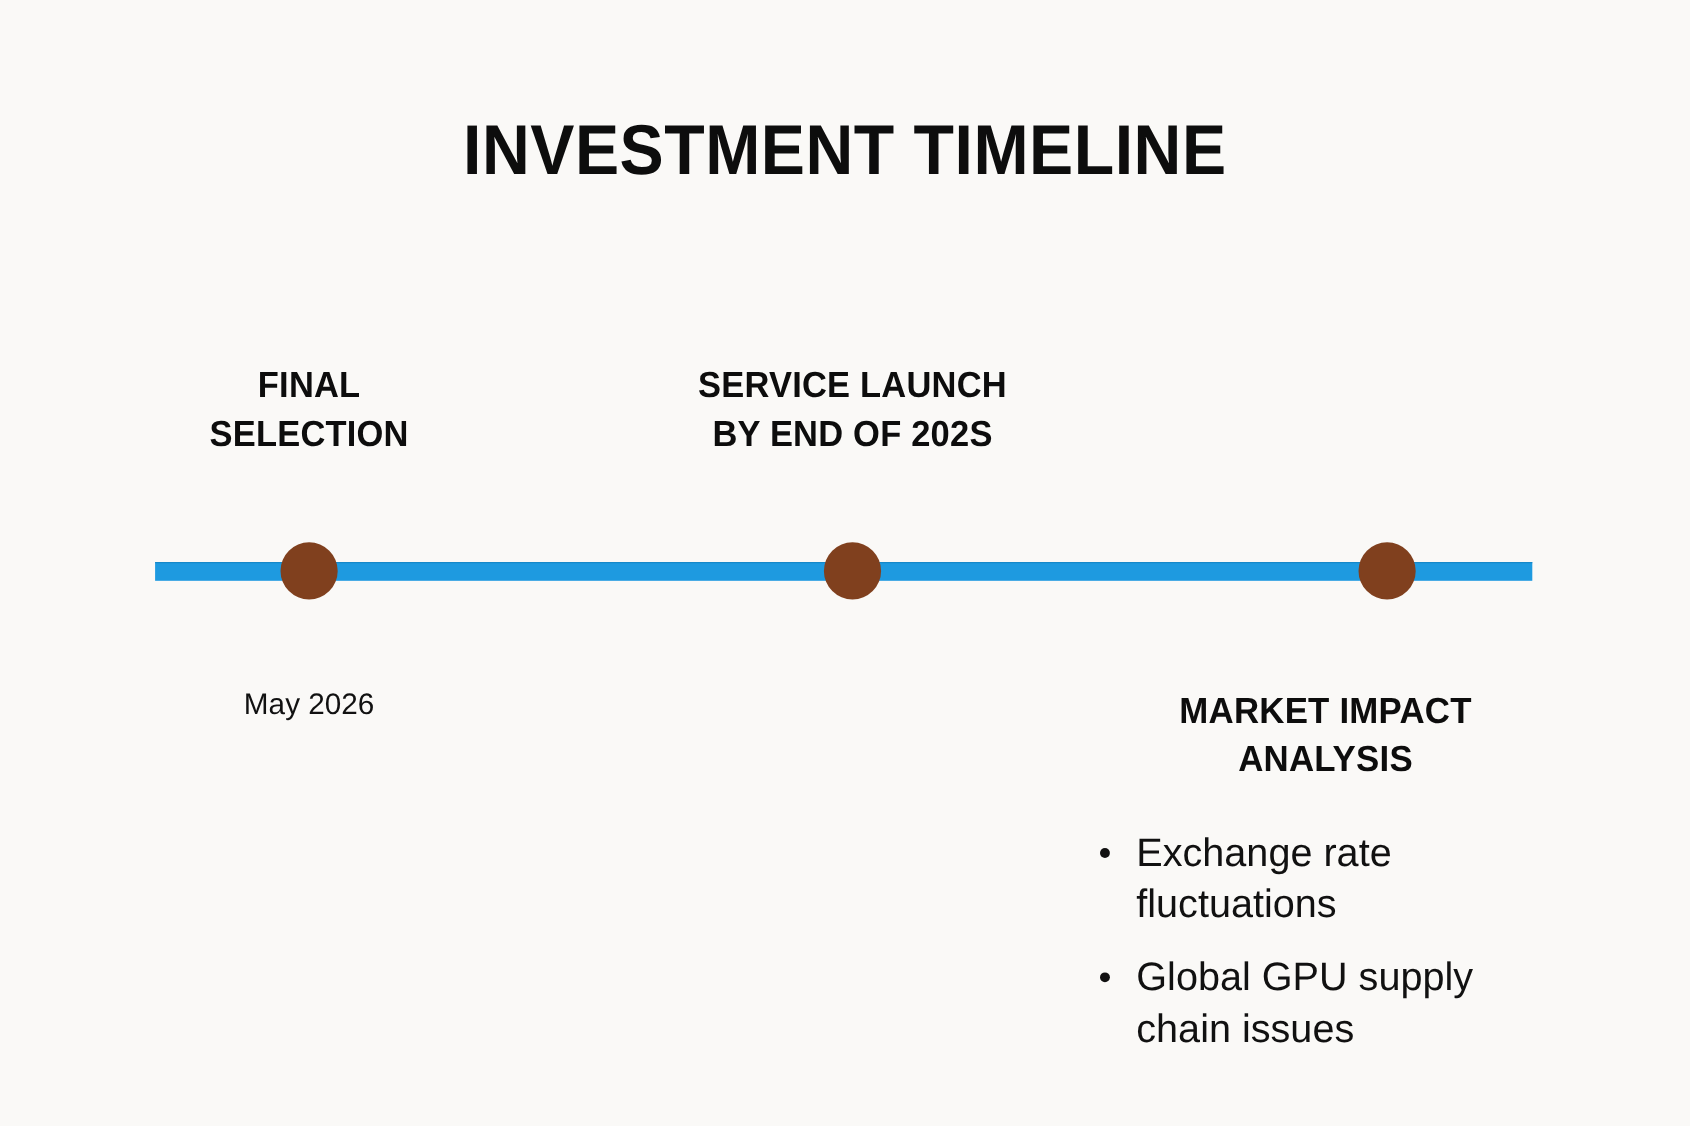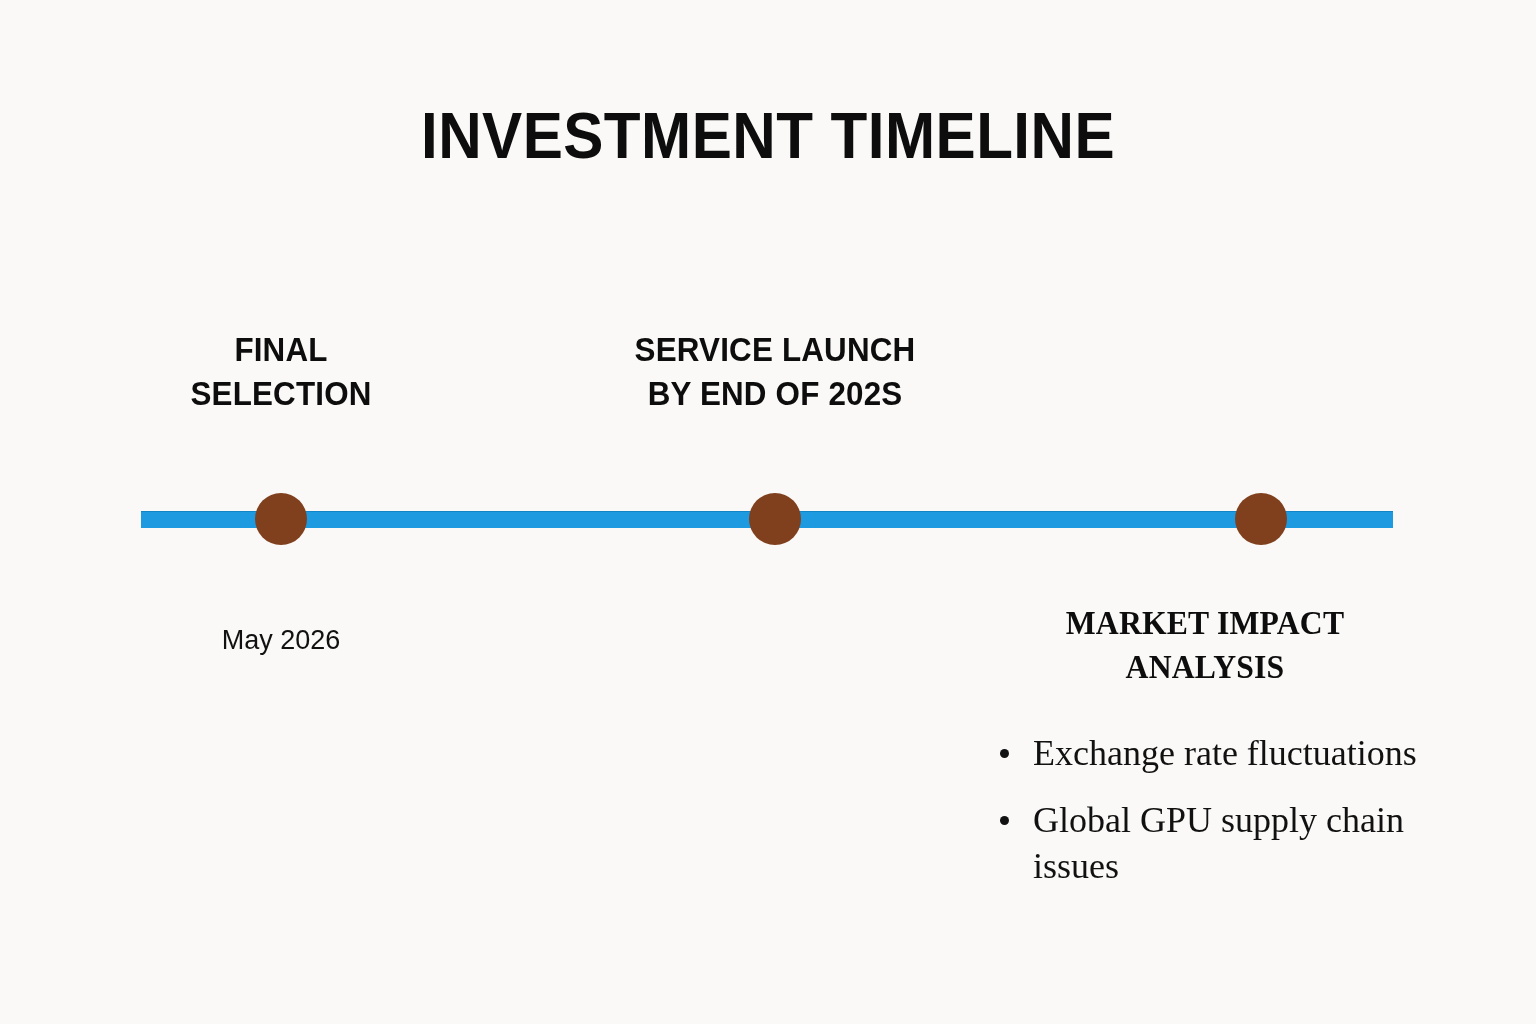--- a/index.html
+++ b/index.html
@@ -100,23 +100,22 @@
     line-height: 1.2;
     color: #111111;
     white-space: nowrap;
     margin-top: 24px;
   }
 
   
   .impact-block {
     position: absolute;
     left: 990px;
-    top: 602px;
+    top: 624px;
     width: 430px;
-    font-family: Liberation Serif, serif;
   }
 
   .impact-heading {
     text-align: center;
     font-weight: bold;
     font-size: 33px;
     line-height: 1.33;
     color: #0d0d0d;
     letter-spacing: 0.2px;
     transform: scaleX(0.96);

